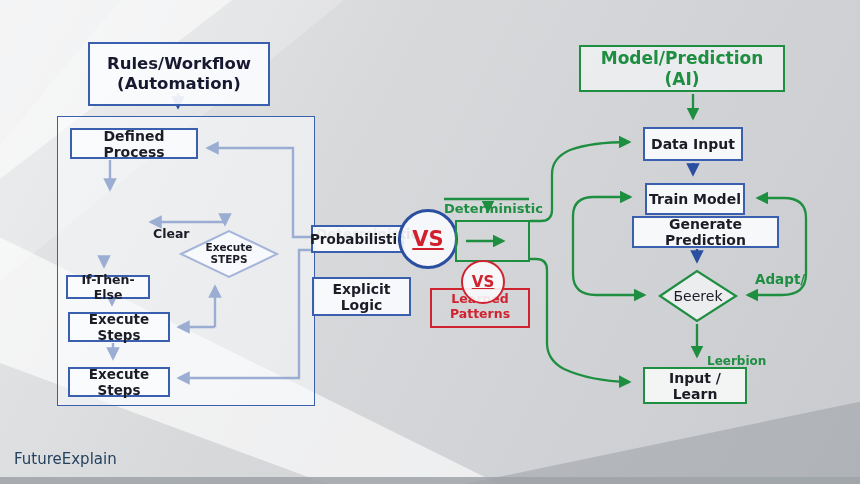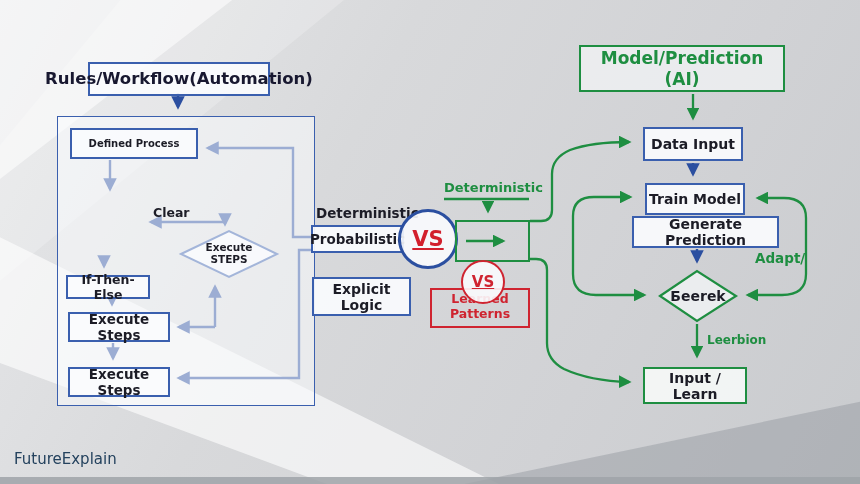--- a/index.html
+++ b/index.html
@@ -13,21 +13,21 @@
   .bandBR{background:rgba(138,143,150,.40);clip-path:polygon(100% 83%,100% 100%,54% 100%);}
   .bandBot{position:absolute;left:0;right:0;bottom:0;height:7px;background:#9fa3a8;opacity:.85;}
   svg.layer{position:absolute;left:0;top:0;}
   .abs{position:absolute;box-sizing:border-box;}
   .node{display:flex;align-items:center;justify-content:center;text-align:center;
         color:#1c1c26;font-weight:600;background:rgba(250,251,253,.93);}
   .b-blue{border:2px solid #3a5fae;}
   .b-green{border:2px solid #1e8e41;}
   .b-red{border:2px solid #cf2430;}
   .titlebox{font-weight:700;line-height:1.22;}
-  .lbl{color:#1c1c26;font-weight:600;background:transparent;}
+  .lbl{color:#1c1c26;font-weight:600;background:transparent;margin-top:21px;}
   .green-t{color:#1e8e41;}
   .circle{border-radius:50%;display:flex;align-items:center;justify-content:center;
           font-weight:800;background:rgba(250,251,253,.9);text-decoration:underline;}
   .dmtxt{position:absolute;text-align:center;color:#1c1c26;font-weight:700;}
   .logo{color:#24425e;font-weight:500;font-size:15px;}
 </style>
 </head>
 <body>
 
 <div id="stage">
@@ -85,28 +85,28 @@
       <path d="M806 243 V218 Q806 198 784 198 H758" marker-end="url(#ag)"></path>
       <path d="M806 243 V274 Q806 295 782 295 H748" marker-end="url(#ag)"></path>
 
       <path d="M697 324 V356" marker-end="url(#ag)"></path>
     </g>
 
     <polygon points="181,254 229,231 277,254 229,277" fill="rgba(248,250,252,.92)" stroke="#3a5fae" stroke-width="2"></polygon>
     <polygon points="660,296 697,271 736,296 697,321" fill="rgba(240,242,243,.85)" stroke="#1e8e41" stroke-width="2.2"></polygon>
   </svg>
 
-  <div class="abs node b-blue titlebox" style="left:88px;top:42px;width:182px;height:34px;font-size:16.5px;border-width:2.5px;color:#181830;flex-direction:row;margin-top:20px;">
+  <div class="abs node b-blue titlebox" style="left:88px;top:42px;width:182px;height:64px;font-size:16.5px;border-width:2.5px;color:#181830;flex-direction:column;">
     <span>Rules/Workflow</span>
     <span>(Automation)</span>
   </div>
 
   <div class="abs" style="left:57px;top:116px;width:258px;height:290px;border:1.6px solid #3a5fae;background:rgba(250,251,253,.55);"></div>
 
-  <div class="abs node b-blue" style="left:70px;top:128px;width:128px;height:31px;font-size:10px;">Defined Process</div>
+  <div class="abs node b-blue" style="left:70px;top:128px;width:128px;height:31px;font-size:14px;">Defined Process</div>
 
 
   <div class="abs lbl" style="left:153px;top:205px;font-size:12.5px;">Clear</div>
 
   <div class="dmtxt" style="left:189px;top:242px;width:80px;font-size:10.5px;line-height:1.1;">
     <div>Execute</div>
     <div>STEPS</div>
   </div>
 
   <div class="abs node b-blue" style="left:66px;top:275px;width:84px;height:24px;font-size:12.5px;">If-Then-Else</div>
@@ -134,21 +134,21 @@
   <div class="abs node b-green titlebox green-t" style="left:579px;top:45px;width:206px;height:47px;font-size:17px;background:rgba(250,251,253,.6);">Model/Prediction (AI)</div>
 
   <div class="abs node b-blue" style="left:643px;top:127px;width:100px;height:34px;font-size:14px;">Data Input</div>
 
   <div class="abs node b-blue" style="left:645px;top:183px;width:100px;height:32px;font-size:14px;">Train Model</div>
 
   <div class="abs node b-blue" style="left:632px;top:216px;width:147px;height:32px;font-size:14px;">Generate Prediction</div>
 
   <div class="abs lbl green-t" style="left:755px;top:250px;font-size:13.5px;font-weight:700;">Adapt/</div>
 
-  <div class="dmtxt" style="left:659px;top:288px;width:78px;font-size:14px;font-weight:700;">Бeerek</div>
+  <div class="dmtxt" style="left:659px;top:288px;width:78px;font-size:14px;font-weight:400;">Бeerek</div>
 
   <div class="abs lbl green-t" style="left:707px;top:333px;font-size:12px;font-weight:600;">Leerbion</div>
 
   <div class="abs node b-green" style="left:643px;top:367px;width:104px;height:37px;font-size:14px;background:rgba(246,248,247,.9);">Input / Learn</div>
 
   <div class="abs logo" style="left:14px;top:450px;">FutureExplain</div>
 
 </div>
 
 </body></html>

